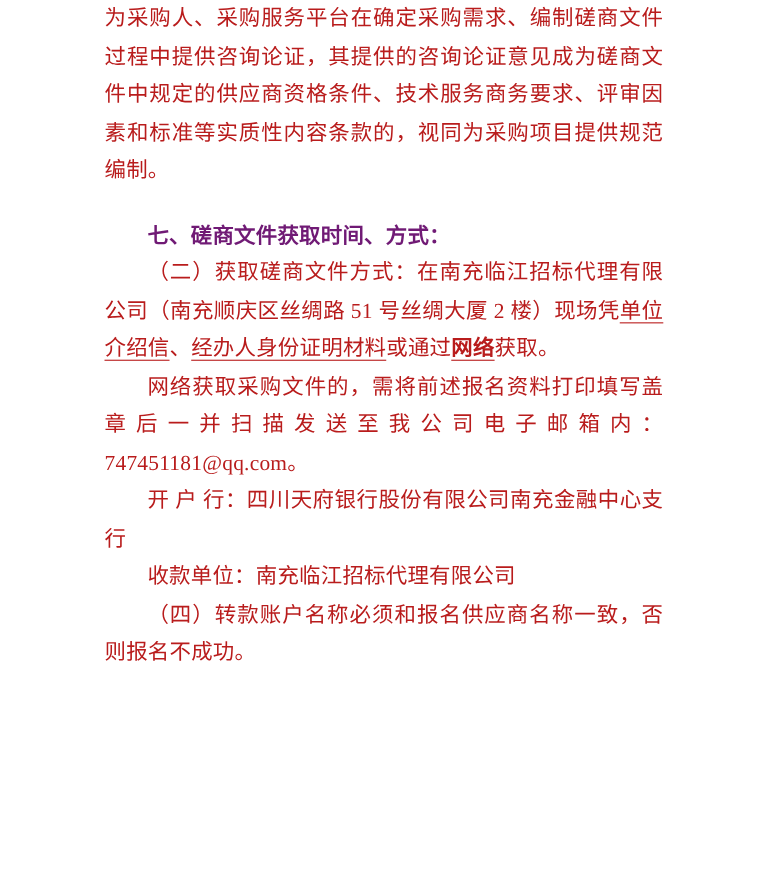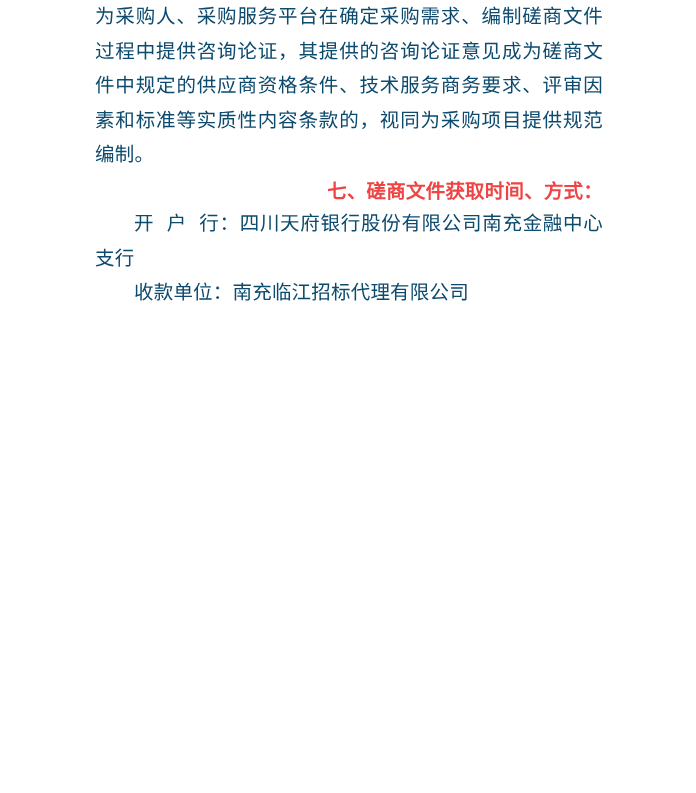--- a/index.html
+++ b/index.html
@@ -15,48 +15,52 @@
   .page {
     box-sizing: border-box;
     width: 696px;
     height: 793px;
     padding: 1px 93px 0 95px;
     background: #ffffff;
   }
   .doc-body p {
     margin: 0;
     padding: 0;
-    font-family: Liberation Mono, monospace;
+    font-family: Liberation Serif, serif;
     font-size: 19.5px;
     line-height: 34.5px;
-    color: #0c4a6e;
+    color: #b91c1c;
     text-align: justify;
     letter-spacing: 0.2px;
   }
   .doc-body p.indent {
     text-indent: 2em;
   }
   .doc-body p.heading {
     font-family: "Liberation Sans", "DejaVu Sans", sans-serif;
     font-weight: 700;
-    color: #ef4444;
-    text-align: right;
+    color: #701a75;
+    text-align: left;
+    margin-top: 24px;
   }
   .seg-bold {
     font-weight: 700;
   }
   .seg-underline {
     text-decoration: underline;
     text-underline-offset: 4px;
     text-decoration-thickness: 1px;
   }
 </style>
 </head>
 <body>
 
 <div class="page">
   <div class="doc-body" id="doc-body">
       <p class="body"><span class="">为采购人、采购服务平台在确定采购需求、编制磋商文件过程中提供咨询论证，其提供的咨询论证意见成为磋商文件中规定的供应商资格条件、技术服务商务要求、评审因素和标准等实质性内容条款的，视同为采购项目提供规范编制。</span></p>
       <p class="heading indent"><span class="seg-bold ">七、磋商文件获取时间、方式：</span></p>
+      <p class="body indent"><span class="">（二）获取磋商文件方式：在南充临江招标代理有限公司（南充顺庆区丝绸路 51 号丝绸大厦 2 楼）现场凭</span><span class="seg-underline">单位介绍信</span><span class="">、</span><span class="seg-underline">经办人身份证明材料</span><span class="">或通过</span><span class="seg-bold seg-underline">网络</span><span class="">获取。</span></p>
+      <p class="body indent"><span class="">网络获取采购文件的，需将前述报名资料打印填写盖章后一并扫描发送至我公司电子邮箱内：747451181@qq.com。</span></p>
       <p class="body indent"><span class="">开 户 行：四川天府银行股份有限公司南充金融中心支行</span></p>
       <p class="body indent"><span class="">收款单位：南充临江招标代理有限公司</span></p>
+      <p class="body indent"><span class="">（四）转款账户名称必须和报名供应商名称一致，否则报名不成功。</span></p>
     </div>
 </div>
 
 </body></html>

